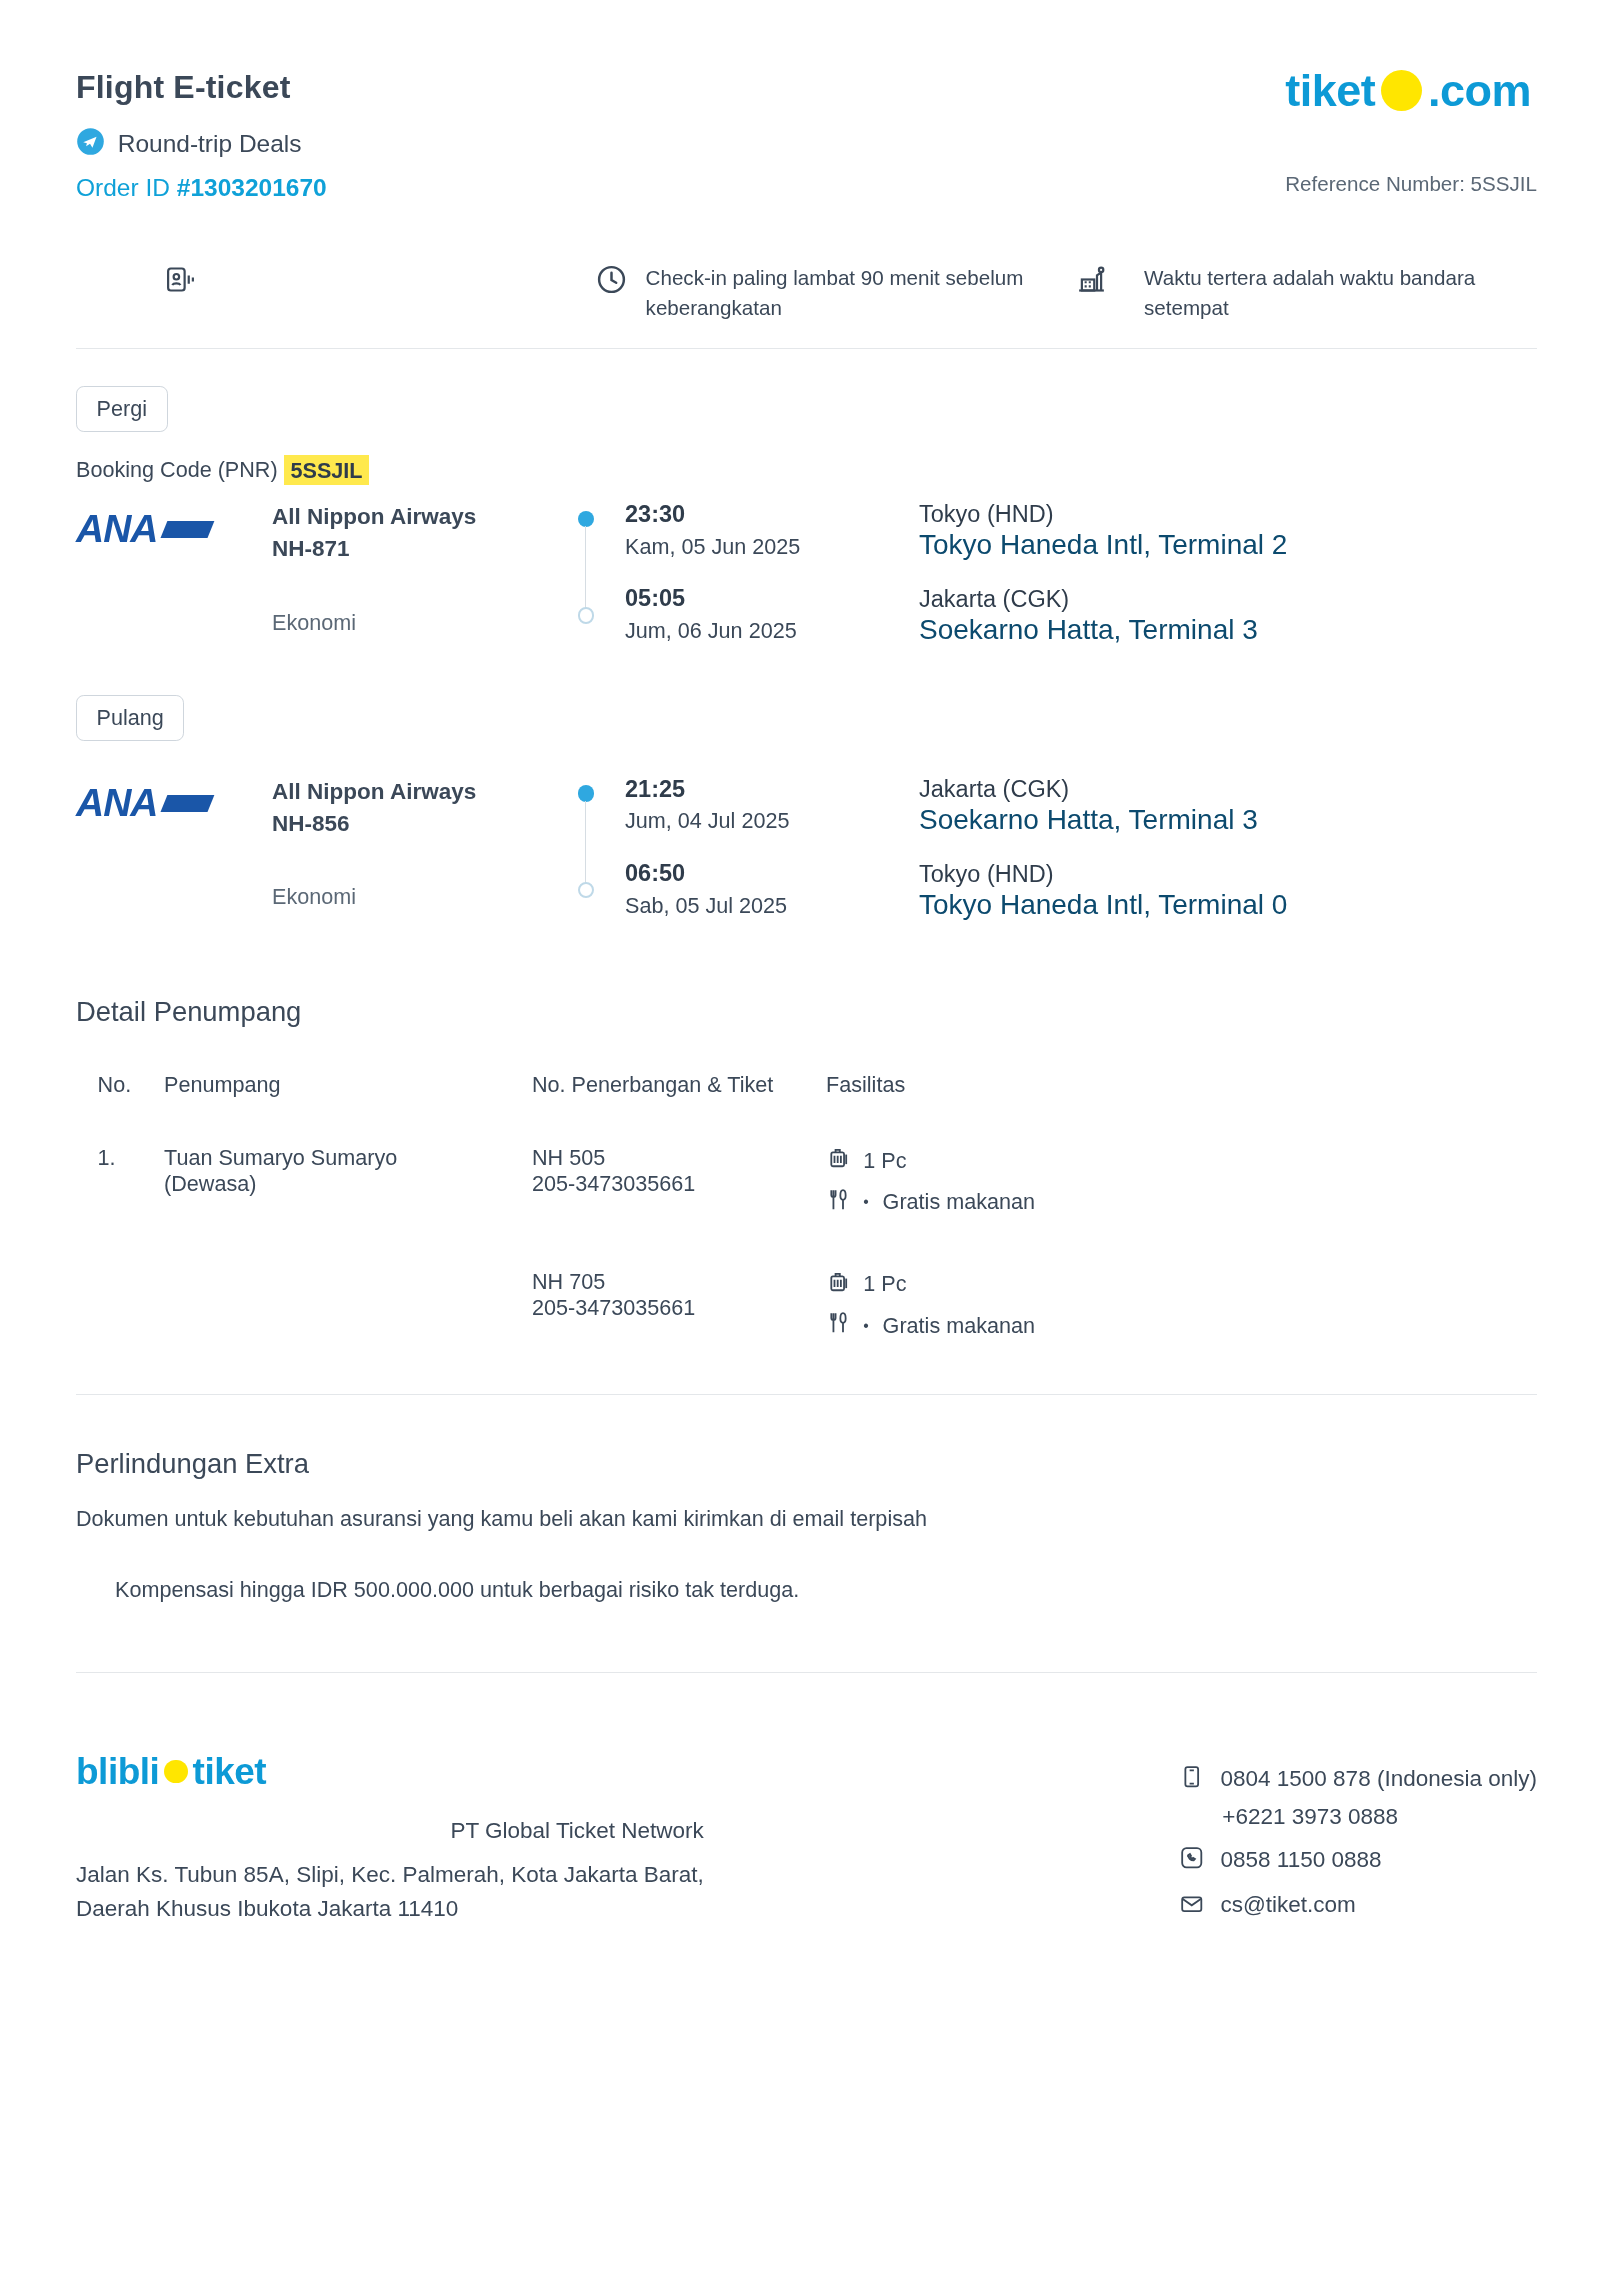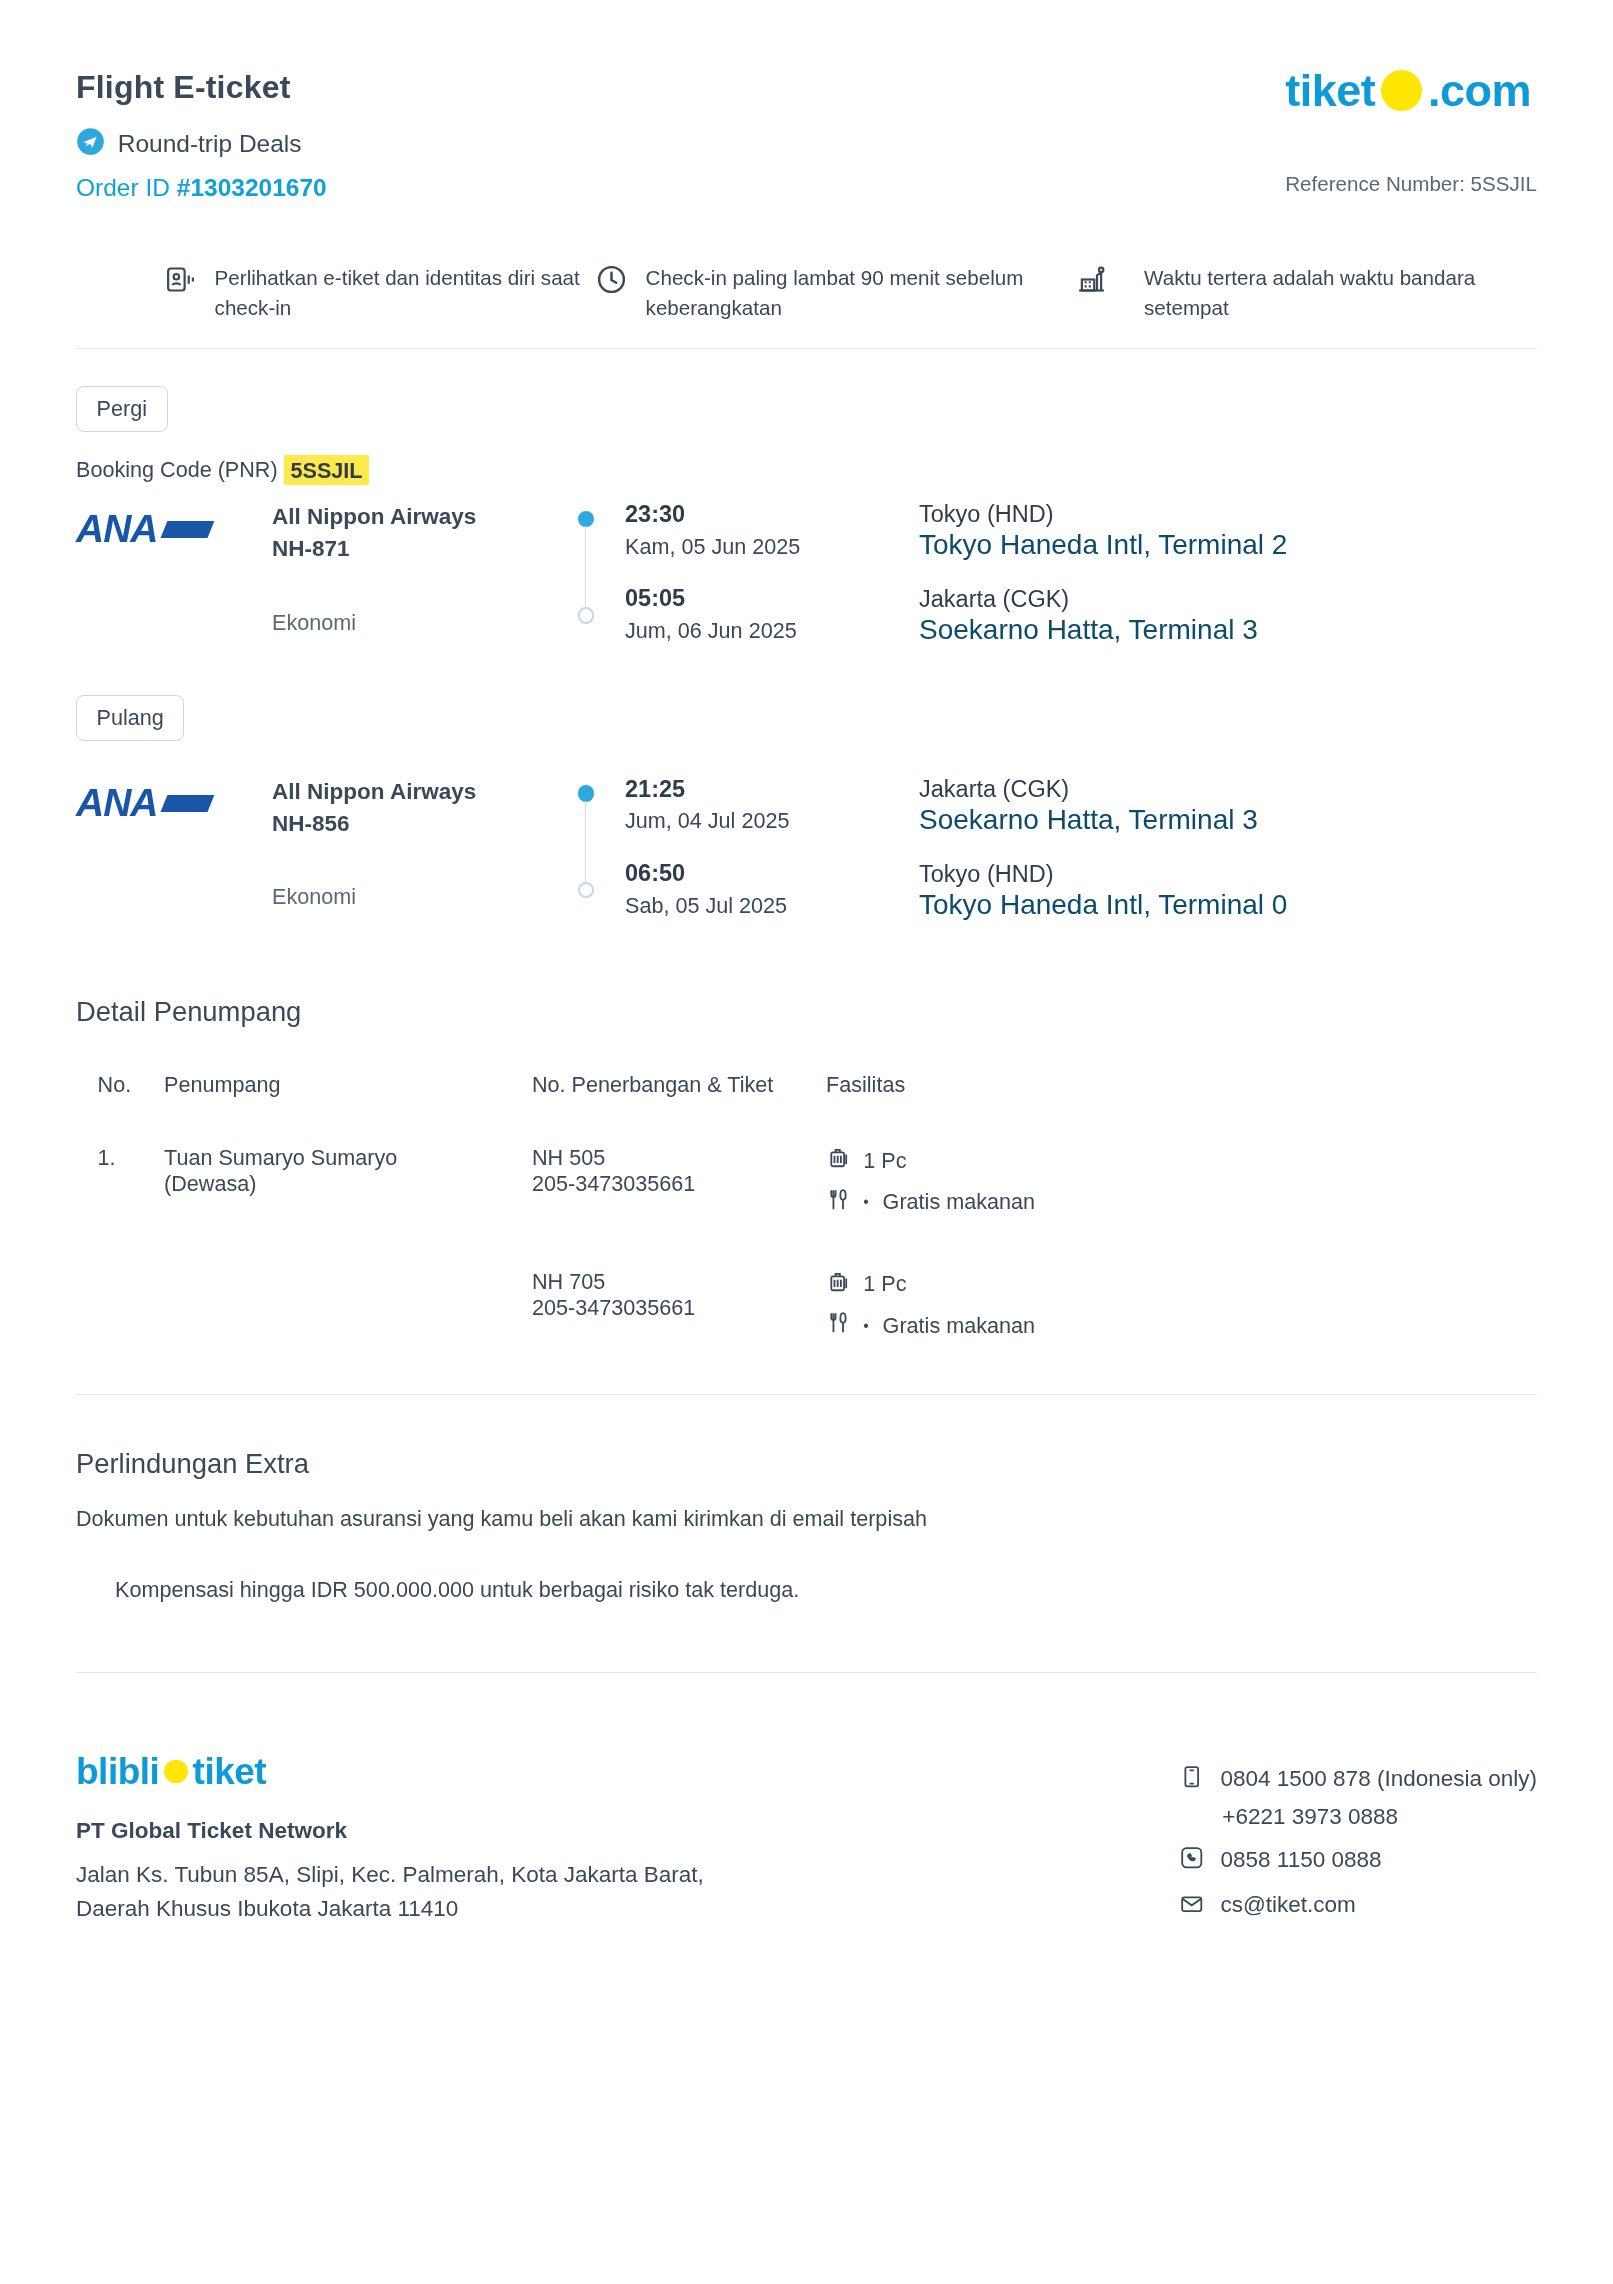--- a/index.html
+++ b/index.html
@@ -174,21 +174,21 @@
   
   .footer { margin-top: 78px; display: flex; justify-content: space-between; align-items: flex-start; }
   .f-left .blibli {
     font-size: 37px; font-weight: bold; color: #0d9ad6; display: flex; align-items: center;
     letter-spacing: -0.5px;
   }
   .f-left .bdot {
     width: 23.5px; height: 23.5px; border-radius: 50%; background: #ffe600;
     display: inline-block; margin: 0 4.9px;
   }
-  .f-left .company { font-size: 22.5px; font-weight: bold; color: #3b4858; margin-top: 25.5px; }
+  .f-left .company { font-size: 22.5px; font-weight: normal; color: #3b4858; margin-top: 25.5px; text-align: right; }
   .f-left .addr { font-size: 22.5px; color: #3b4858; margin-top: 13.7px; line-height: 1.5; }
   .f-right { padding-top: 13.7px; }
   .c-line { display: flex; align-items: center; gap: 15.7px; margin-bottom: 15.7px; }
   .c-line .ctxt { font-size: 22.5px; color: #3b4858; }
   .c-sub { font-size: 22.5px; color: #3b4858; margin: -5.9px 0 15.7px 43px; }
 </style>
 </head>
 <body>
 
 <div class="page">
@@ -222,21 +222,20 @@
   <div class="notices">
     <div class="notice">
       <span class="ico">
         <svg width="33" height="33" viewBox="0 0 24 24" fill="none" stroke="#3b4858" stroke-width="1.6">
           <rect x="3" y="4" width="12" height="16" rx="2"></rect>
           <circle cx="9" cy="10" r="2"></circle>
           <path d="M6 16c1-1.6 5-1.6 6 0"></path>
           <path d="M18 9v6M21 10.5v3"></path>
         </svg>
       </span>
-      <span class="txt">Perlihatkan e-tiket dan identitas diri saat check-in</span>
     </div>
     <div class="notice">
       <span class="ico">
         <svg width="33" height="33" viewBox="0 0 24 24">
           <circle cx="12" cy="12" r="9" fill="none" stroke="#3b4858" stroke-width="1.8"></circle>
           <path d="M12 7v5.4l3.4 2" fill="none" stroke="#3b4858" stroke-width="1.8" stroke-linecap="round"></path>
         </svg>
       </span>
       <span class="txt">Check-in paling lambat 90 menit sebelum keberangkatan</span>
     </div>

